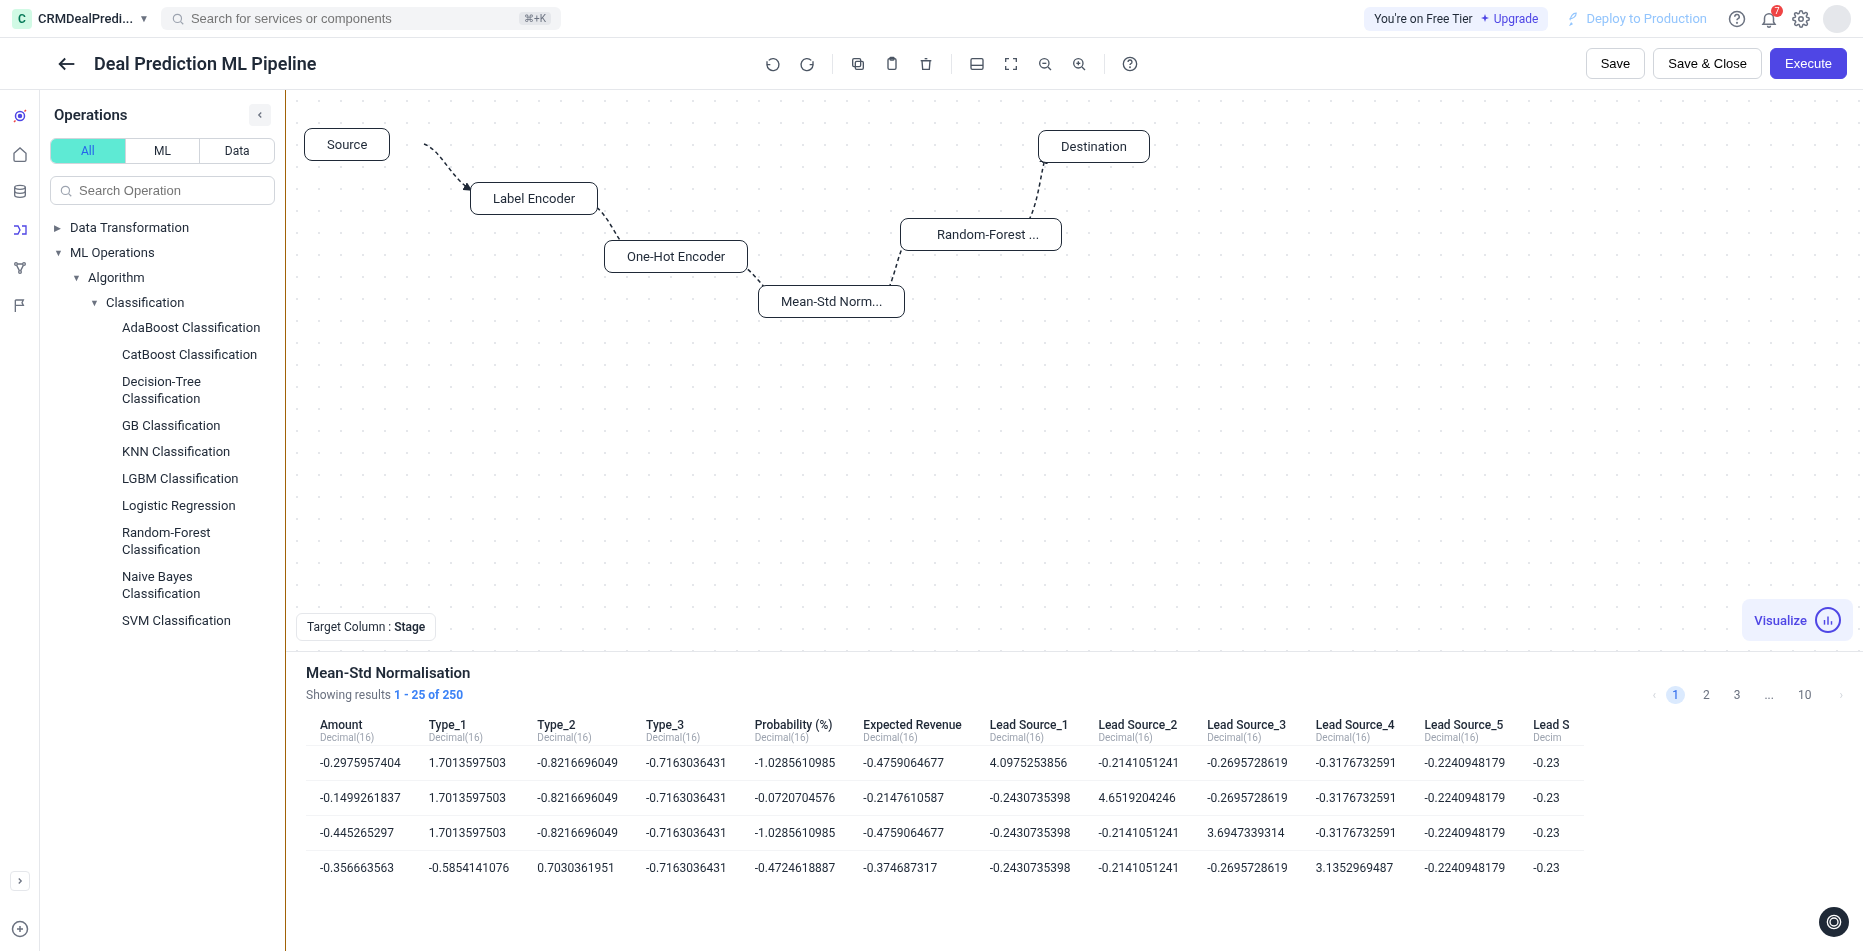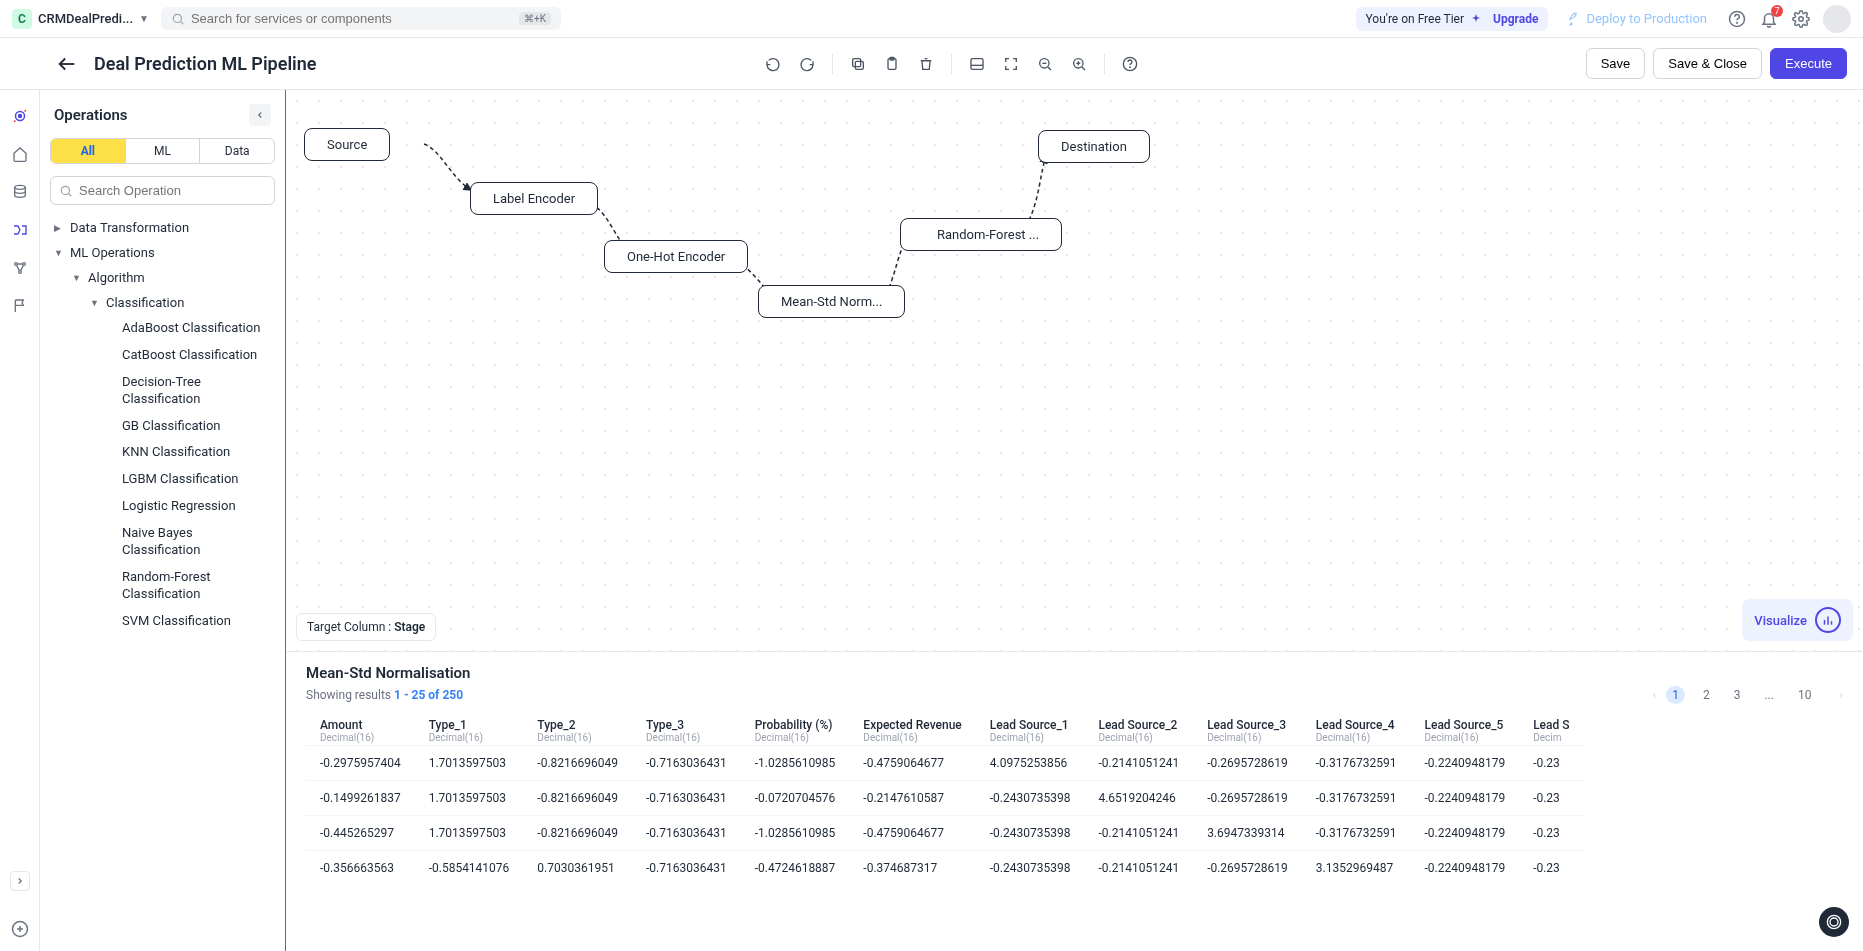--- a/index.html
+++ b/index.html
@@ -10,21 +10,21 @@
 .topbar { display: flex; align-items: center; height: 38px; padding: 0 12px; border-bottom: 1px solid #e5e7eb; gap: 12px; }
 .project-chip { display: flex; align-items: center; gap: 6px; }
 .project-icon { width: 20px; height: 20px; background: #d1fae5; border-radius: 4px; display: flex; align-items: center; justify-content: center; color: #047857; font-weight: 600; font-size: 12px; }
 .project-name { font-weight: 500; font-size: 13px; max-width: 110px; overflow: hidden; text-overflow: ellipsis; white-space: nowrap; }
 .dropdown-caret { color: #6b7280; font-size: 10px; }
 .search-box { display: flex; align-items: center; background: #f3f4f6; border-radius: 6px; padding: 4px 10px; width: 400px; gap: 6px; color: #9ca3af; }
 .search-box input { border: none; background: transparent; outline: none; flex: 1; font-size: 13px; color: #374151; }
 .kbd { background: #e5e7eb; border-radius: 4px; padding: 1px 5px; font-size: 10px; color: #6b7280; }
 .topbar-spacer { flex: 1; }
 .tier-badge { background: #eef2ff; border-radius: 6px; padding: 5px 10px; font-size: 12px; display: flex; align-items: center; gap: 6px; }
-.upgrade-link { color: #4f46e5; font-weight: 700; display: inline-flex; align-items: center; gap: 11px; }
+.upgrade-link { color: #4f46e5; font-weight: 400; display: inline-flex; align-items: center; gap: 3px; }
 .deploy-btn { color: #93c5fd; font-size: 13px; display: flex; align-items: center; gap: 4px; padding: 4px 8px; }
 .top-icons { display: flex; align-items: center; gap: 12px; color: #6b7280; }
 .icon-btn { width: 20px; height: 20px; display: flex; align-items: center; justify-content: center; position: relative; cursor: pointer; }
 .badge-dot { position: absolute; top: -4px; right: -4px; background: #ef4444; color: #fff; font-size: 9px; border-radius: 8px; padding: 0 3px; min-width: 12px; text-align: center; line-height: 12px; }
 .avatar { width: 28px; height: 28px; background: #e5e7eb; border-radius: 50%; }
 
 
 .header-row { display: flex; align-items: center; height: 52px; padding: 0 16px 0 56px; border-bottom: 1px solid #e5e7eb; gap: 16px; }
 .back-btn { font-size: 20px; cursor: pointer; }
 .page-title { font-size: 18px; font-weight: 600; }
@@ -44,21 +44,21 @@
 .rail-collapse { position: absolute; bottom: 60px; left: 50%; transform: translateX(-50%); }
 .rail-plus { position: absolute; bottom: 12px; left: 50%; transform: translateX(-50%); }
 
 .sidebar { width: 246px; border-right: 1px solid #a16207; display: flex; flex-direction: column; padding: 14px 10px; overflow-y: auto; }
 .sidebar-header { display: flex; align-items: center; justify-content: space-between; margin-bottom: 12px; padding: 0 4px; }
 .sidebar-title { font-size: 15px; font-weight: 600; }
 .collapse-btn { width: 22px; height: 22px; background: #f3f4f6; border-radius: 4px; display: flex; align-items: center; justify-content: center; font-size: 11px; color: #6b7280; cursor: pointer; }
 .seg-control { display: flex; border: 1px solid #d1d5db; border-radius: 6px; overflow: hidden; margin-bottom: 12px; }
 .seg-item { flex: 1; text-align: center; padding: 5px 0; font-size: 12px; cursor: pointer; border-right: 1px solid #d1d5db; }
 .seg-item:last-child { border-right: none; }
-.seg-item.active { background: #fde047; color: #2563eb; font-weight: 700; }
+.seg-item.active { background: #5eead4; color: #2563eb; font-weight: 400; }
 .op-search { display: flex; align-items: center; gap: 6px; border: 1px solid #d1d5db; border-radius: 6px; padding: 6px 8px; margin-bottom: 10px; color: #9ca3af; }
 .op-search input { border: none; outline: none; flex: 1; font-size: 13px; }
 .tree { font-size: 13px; }
 .tree-node { padding: 5px 4px; display: flex; align-items: center; gap: 6px; cursor: pointer; }
 .tree-arrow { width: 10px; font-size: 9px; color: #6b7280; }
 .tree-children { padding-left: 18px; }
 .tree-leaf { padding: 5px 4px 5px 18px; cursor: pointer; line-height: 1.3; }
 
 .canvas-area { flex: 1; display: flex; flex-direction: column; position: relative; }
 .canvas { flex: 1; background: #fff; background-image: radial-gradient(#e5e7eb 1px, transparent 1px); background-size: 22px 22px; position: relative; overflow: hidden; }
@@ -331,22 +331,22 @@
               <span>Classification</span>
             </div>
             <div class="tree-children" id="leaf-container">
                 <div class="tree-leaf">AdaBoost Classification</div>
                 <div class="tree-leaf">CatBoost Classification</div>
                 <div class="tree-leaf">Decision-Tree Classification</div>
                 <div class="tree-leaf">GB Classification</div>
                 <div class="tree-leaf">KNN Classification</div>
                 <div class="tree-leaf">LGBM Classification</div>
                 <div class="tree-leaf">Logistic Regression</div>
+                <div class="tree-leaf">Random-Forest Classification</div>
                 <div class="tree-leaf">Naive Bayes Classification</div>
-                <div class="tree-leaf">Random-Forest Classification</div>
                 <div class="tree-leaf">SVM Classification</div>
               </div>
           </div>
         </div>
       </div>
     </div>
 
     <div class="canvas-area">
       <div class="canvas">
         <svg style="position:absolute; inset:0; width:100%; height:100%; pointer-events:none;">

